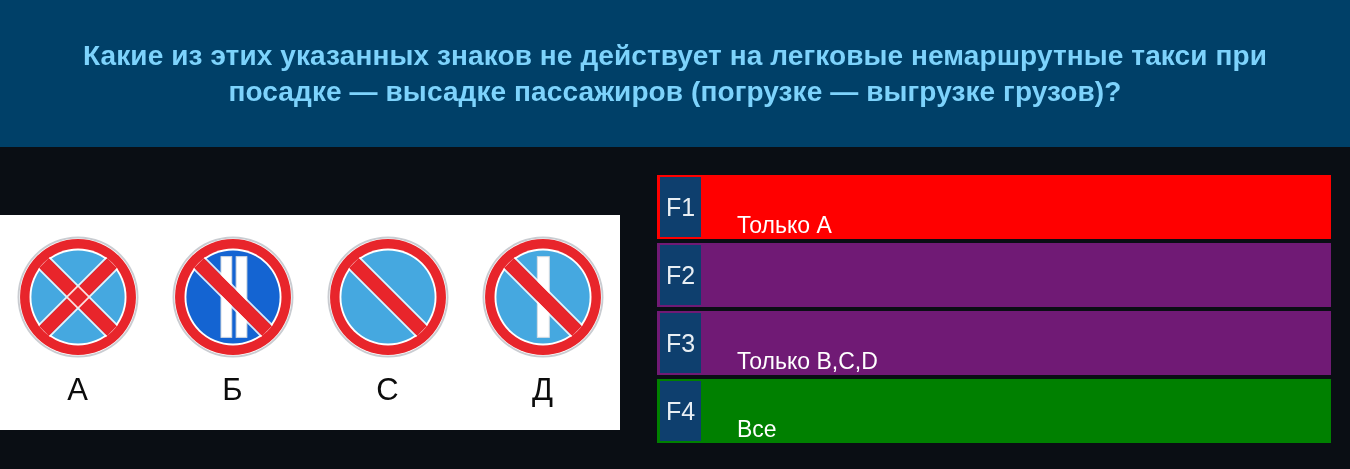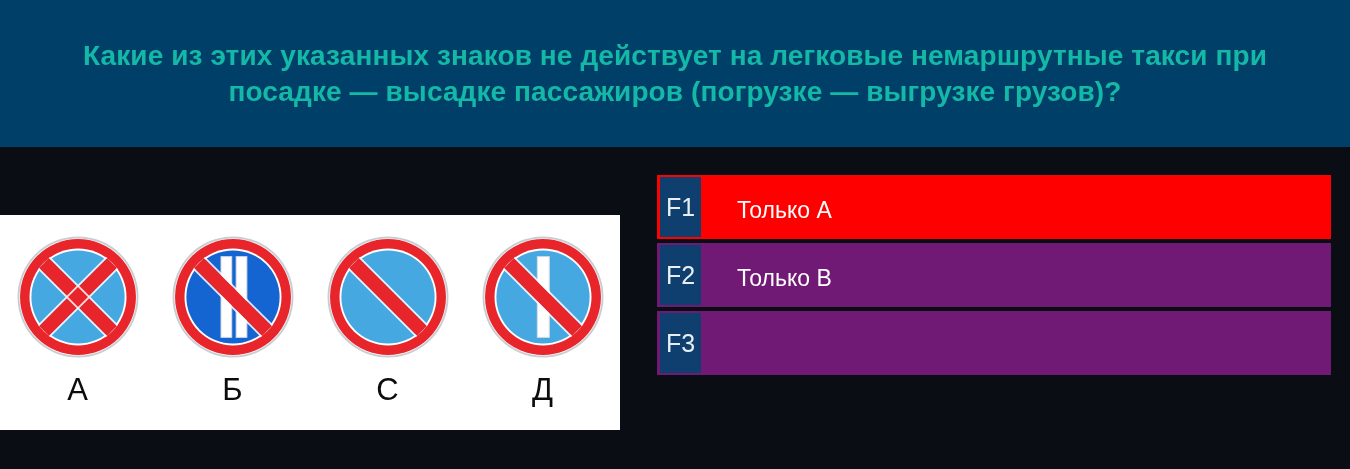--- a/index.html
+++ b/index.html
@@ -22,21 +22,21 @@
     top: 0;
     width: 1350px;
     height: 147px;
     background: #004068;
     box-sizing: border-box;
     display: flex;
     align-items: center;
     justify-content: center;
   }
   #question-text {
-    color: #14b8a6;
+    color: #7dd3fc;
     font-size: 28px;
     font-weight: bold;
     line-height: 36px;
     text-align: center;
     width: 1270px;
     letter-spacing: 0.1px;
   }
 
   
   #content-area {
@@ -103,21 +103,21 @@
     top: 28px;
     width: 674px;
   }
   .answer-row {
     position: relative;
     width: 674px;
     height: 64px;
     margin-bottom: 4px;
     box-sizing: border-box;
     display: flex;
-    align-items: center;
+    align-items: flex-end;
   }
   .answer-row.opt-neutral { background: #701a75; }
   .answer-row.opt-wrong   { background: #ff0000; }
   .answer-row.opt-correct { background: #008000; }
 
   .fkey-badge {
     position: absolute;
     left: 3px;
     top: 2px;
     width: 41px;
@@ -235,23 +235,27 @@
 
   <div id="answers-list">
 
     <div class="answer-row opt-wrong">
       <div class="fkey-badge">F1</div>
       <div class="answer-label">Только A</div>
     </div>
 
     <div class="answer-row opt-neutral">
       <div class="fkey-badge">F2</div>
-      <div class="answer-label">Только B</div>
     </div>
 
     <div class="answer-row opt-neutral">
       <div class="fkey-badge">F3</div>
-    </div>
-
+      <div class="answer-label">Только B,C,D</div>
+    </div>
+
+    <div class="answer-row opt-correct">
+      <div class="fkey-badge">F4</div>
+      <div class="answer-label">Все</div>
+    </div>
 
   </div>
 
 </div>
 
 </body></html>

